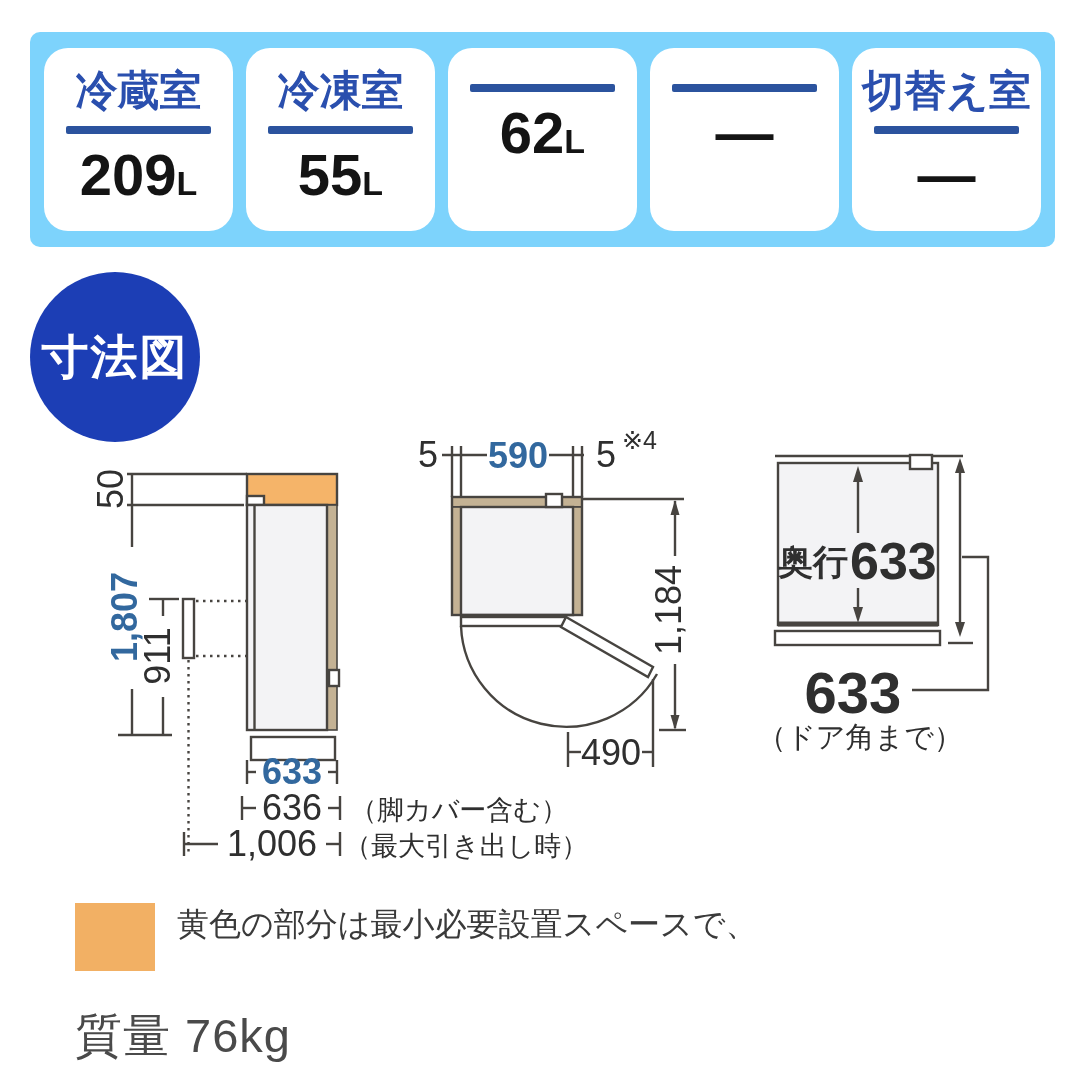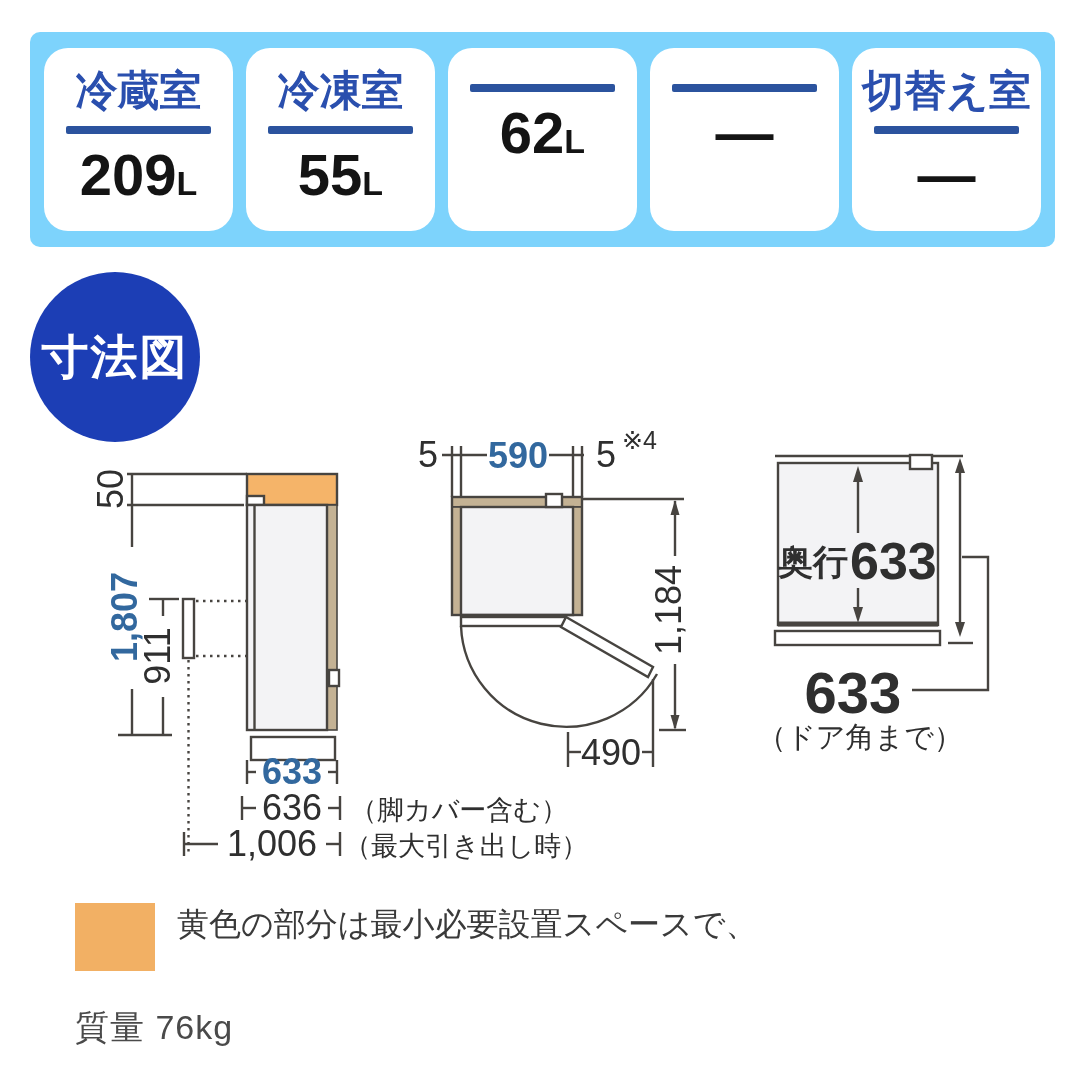--- a/index.html
+++ b/index.html
@@ -35,21 +35,21 @@
   .arrow{fill:#474440;stroke:none;}
   text{font-family:"Liberation Sans","DejaVu Sans",sans-serif;fill:#2f2f2f;}
   .dim{font-size:36px;}
   .dim-blue{fill:#32689e;font-weight:bold;}
   .note{font-size:27px;}
   .foot{font-size:25px;}
 
   
   .legend-swatch{position:absolute;left:75px;top:903px;width:80px;height:68px;background:#f2b064;}
   .legend-text{position:absolute;left:177px;top:906px;font-size:32px;line-height:37px;color:#3a3a3a;}
-  .weight{position:absolute;left:75px;top:1005px;font-size:34px;color:#4a4a4a;font-weight:500;
+  .weight{position:absolute;left:75px;top:1005px;font-size:47px;color:#4a4a4a;font-weight:500;
           letter-spacing:1px;}
 </style>
 </head>
 <body>
 
 <div id="page">
 
   <div class="banner">
     <div class="cap-card">
       <div class="cap-label">冷蔵室</div>

